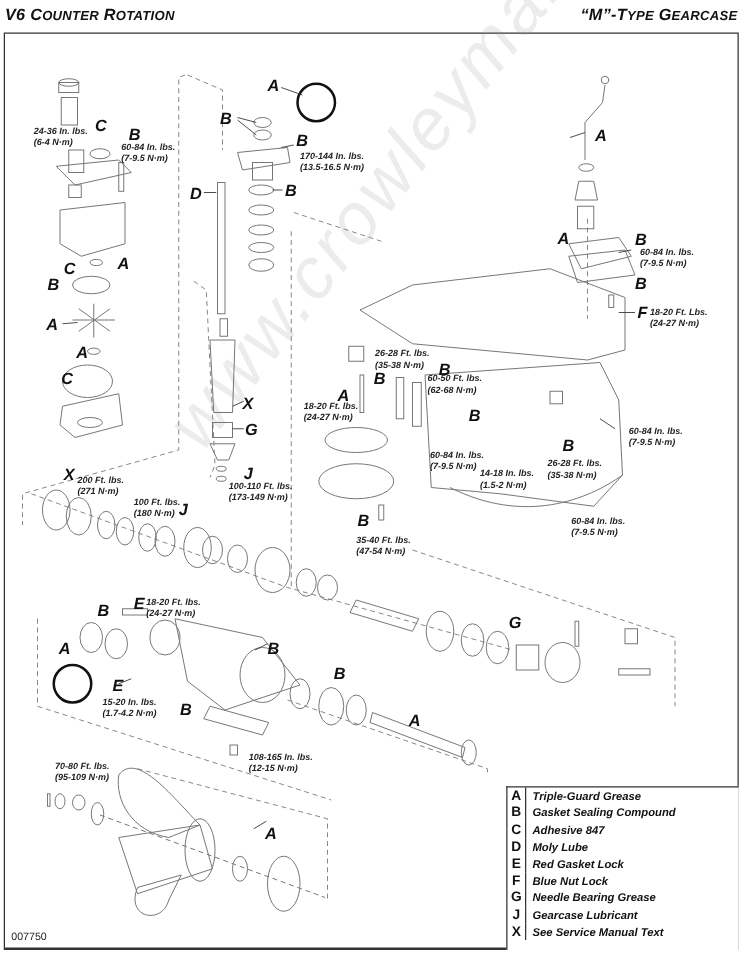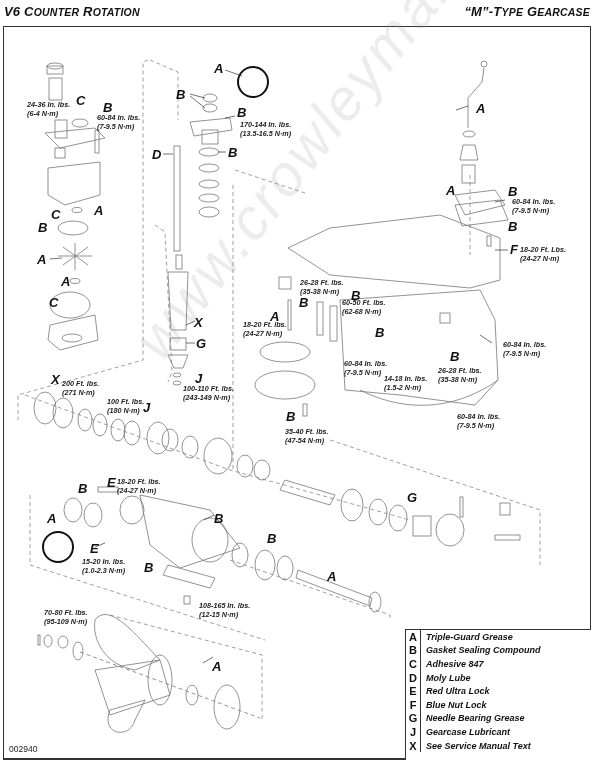--- a/index.html
+++ b/index.html
@@ -295,61 +295,61 @@
 <div class="torque" style="left:62px;top:379px">
     <div>200 Ft. lbs.</div>
     <div>(271 N·m)</div>
   </div>
 <div class="torque" style="left:107px;top:397px">
     <div>100 Ft. lbs.</div>
     <div>(180 N·m)</div>
   </div>
 <div class="torque" style="left:183px;top:384px">
     <div>100-110 Ft. lbs.</div>
-    <div>(243-149 N·m)</div>
+    <div>(173-149 N·m)</div>
   </div>
 <div class="torque" style="left:117px;top:477px">
     <div>18-20 Ft. lbs.</div>
     <div>(24-27 N·m)</div>
   </div>
 <div class="torque" style="left:82px;top:557px">
     <div>15-20 In. lbs.</div>
-    <div>(1.0-2.3 N·m)</div>
+    <div>(1.7-4.2 N·m)</div>
   </div>
 <div class="torque" style="left:199px;top:601px">
     <div>108-165 In. lbs.</div>
     <div>(12-15 N·m)</div>
   </div>
 <div class="torque" style="left:44px;top:608px">
     <div>70-80 Ft. lbs.</div>
     <div>(95-109 N·m)</div>
   </div>
 
-<div id="fig-id">002940</div>
+<div id="fig-id">007750</div>
 
 <div id="legend">
   <div class="row">
       <span class="k">A</span>
       <span class="v">Triple-Guard Grease</span>
     </div>
   <div class="row">
       <span class="k">B</span>
       <span class="v">Gasket Sealing Compound</span>
     </div>
   <div class="row">
       <span class="k">C</span>
       <span class="v">Adhesive 847</span>
     </div>
   <div class="row">
       <span class="k">D</span>
       <span class="v">Moly Lube</span>
     </div>
   <div class="row">
       <span class="k">E</span>
-      <span class="v">Red Ultra Lock</span>
+      <span class="v">Red Gasket Lock</span>
     </div>
   <div class="row">
       <span class="k">F</span>
       <span class="v">Blue Nut Lock</span>
     </div>
   <div class="row">
       <span class="k">G</span>
       <span class="v">Needle Bearing Grease</span>
     </div>
   <div class="row">

